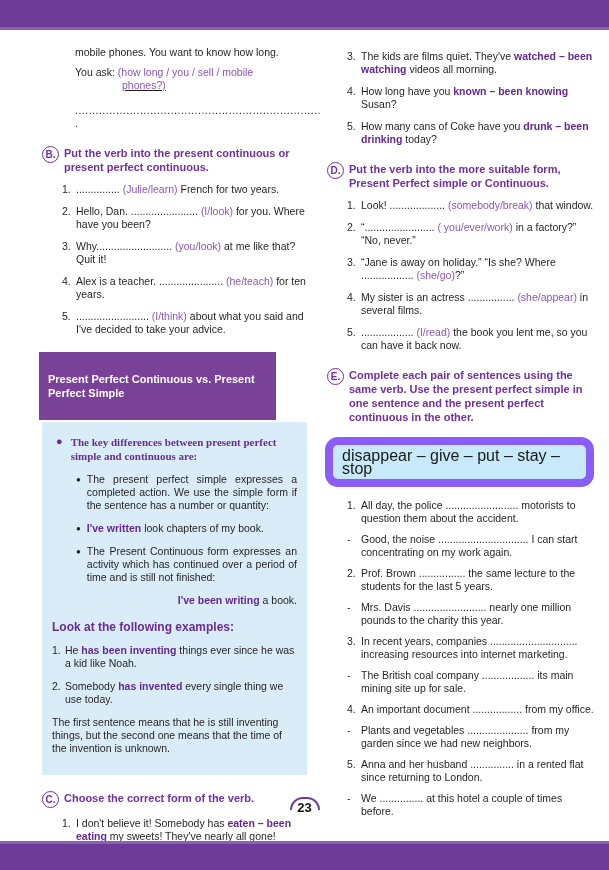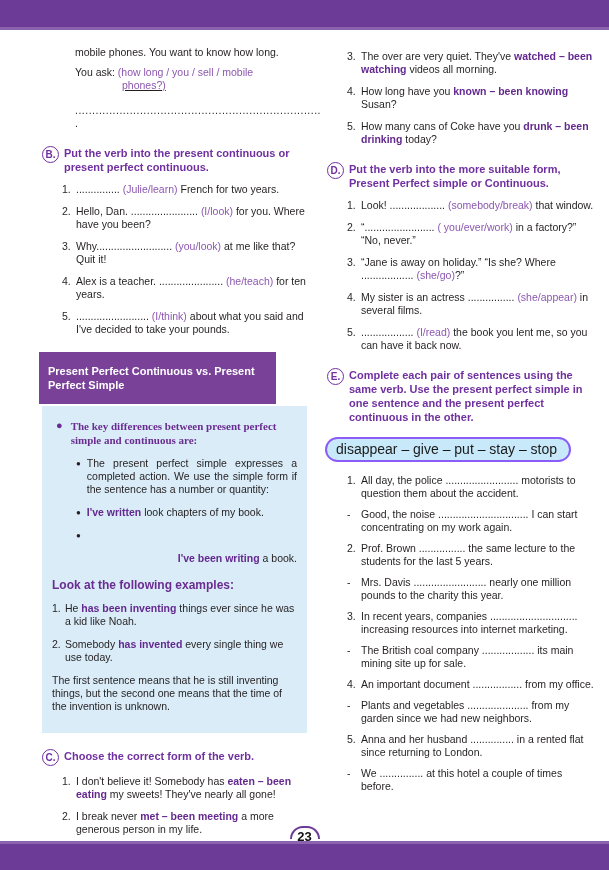--- a/index.html
+++ b/index.html
@@ -40,42 +40,42 @@
   .items { padding-left:20px; }
   .item { display:flex; margin-bottom:9px; }
   .item .num { flex:0 0 14px; }
   .item .body { flex:1; }
 
   .items-tight .item { margin-bottom:8px; }
 
   
   .info-wrap { margin-top:16px; }
   .banner { background:#7a4199; color:#ffffff; font-weight:bold; font-size:11px;
-    line-height:14px; padding:12px 9px; width:237px; margin-left:-3px; position:relative; z-index:1; }
+    line-height:14px; padding:20px 9px; width:237px; margin-left:-3px; position:relative; z-index:1; }
   .info-box { background:#d9ecf8; padding:13px 10px 10px; width:265px; margin-top:2px; }
   .blk { margin-bottom:10px; }
   .blk-bullet1 { display:flex; gap:8px; padding-left:4px; }
   .blk-bullet1 .dot { color:#6a2c91; font-size:11px; line-height:13px; }
   .blk-bullet1 .txt { font-size:11px; line-height:14px;font-family:Liberation Serif, serif; }
   .blk-bullet2 { display:flex; gap:6px; padding-left:24px; }
   .blk-bullet2 .dot { color:#231f20; font-size:8px; line-height:13px; }
   .blk-plain-indent { padding-left:34px;text-align:right; }
   .blk-heading { font-size:12px; line-height:14px; padding-top:3px; }
   .blk-numbered { display:flex; }
   .blk-numbered .num { flex:0 0 13px; }
   .blk .just { text-align:justify; }
   .blk .txt { flex:1; }
 
   
-  .pill { display:inline-block; border:2px solid #8b5cf6; border-radius:13px;
-    background:#c8e9fa; padding:4px 12px 4px 9px; font-size:14px; color:#1a1a1a;
+  .pill { display:inline-block; border:8px solid #8b5cf6; border-radius:13px;
+    background:#c8e9fa; padding:4px 12px 4px 9px; font-size:16px; color:#1a1a1a;
     margin:4px 0 12px -2px; }
 
   
-  .page-num-wrap { position:absolute; left:0; width:609px; bottom:16px; height:28px; text-align:center; }
+  .page-num-wrap { position:absolute; left:0; width:609px; bottom:45px; height:28px; text-align:center; }
   .page-arc { width:30px; height:13px; border:2.5px solid #6b3b97; border-bottom:none;
     border-radius:15px 15px 0 0; margin:0 auto -9px auto; }
   .page-num { font-weight:bold; font-size:13px; color:#111; position:relative; }
 </style>
 </head>
 <body>
 
 <div class="top-bar"></div>
 
 <div class="columns">
@@ -106,21 +106,21 @@
           <div class="item">
             <span class="num">3.</span>
             <span class="body"><span class="seg-n">Why.......................... </span><span class="seg-h">(you/look)</span><span class="seg-n"> at me like that? Quit it!</span></span>
           </div>
           <div class="item">
             <span class="num">4.</span>
             <span class="body"><span class="seg-n">Alex is a teacher. ...................... </span><span class="seg-h">(he/teach)</span><span class="seg-n"> for ten years.</span></span>
           </div>
           <div class="item">
             <span class="num">5.</span>
-            <span class="body"><span class="seg-n">......................... </span><span class="seg-h">(I/think)</span><span class="seg-n"> about what you said and I've decided to take your pounds.</span></span>
+            <span class="body"><span class="seg-n">......................... </span><span class="seg-h">(I/think)</span><span class="seg-n"> about what you said and I've decided to take your advice.</span></span>
           </div>
         </div>
     </div>
 
     <div class="info-wrap">
       <div class="banner">Present Perfect Continuous vs. Present Perfect Simple</div>
       <div class="info-box">
           <div class="blk blk-bullet1">
             <span class="dot">●</span>
             <span class="txt"><span class="seg-pb">The key differences between present perfect simple and continuous are:</span></span>
@@ -128,20 +128,21 @@
           <div class="blk blk-bullet2">
             <span class="dot">●</span>
             <span class="txt just"><span class="seg-n">The present perfect simple expresses a completed action. We use the simple form if the sentence has a number or quantity:</span></span>
           </div>
           <div class="blk blk-bullet2">
             <span class="dot">●</span>
             <span class="txt"><span class="seg-b">I've written</span><span class="seg-n"> look chapters of my book.</span></span>
           </div>
           <div class="blk blk-bullet2">
             <span class="dot">●</span>
+            <span class="txt just"><span class="seg-n">The Present Continuous form expresses an activity which has continued over a period of time and is still not finished:</span></span>
           </div>
           <div class="blk blk-plain-indent"><span class="txt"><span class="seg-b">I've been writing</span><span class="seg-n"> a book.</span></span></div>
           <div class="blk blk-heading"><span class="txt"><span class="seg-pb">Look at the following examples:</span></span></div>
           <div class="blk blk-numbered">
             <span class="num">1.</span>
             <span class="txt"><span class="seg-n">He </span><span class="seg-b">has been inventing</span><span class="seg-n"> things ever since he was a kid like Noah.</span></span>
           </div>
           <div class="blk blk-numbered">
             <span class="num">2.</span>
             <span class="txt"><span class="seg-n">Somebody </span><span class="seg-b">has invented</span><span class="seg-n"> every single thing we use today.</span></span>
@@ -167,21 +168,21 @@
         </div>
     </div>
 
   </div>
 
   <div class="col">
 
     <div class="items" style="margin-top:4px;">
         <div class="item">
           <span class="num">3.</span>
-          <span class="body"><span class="seg-n">The over are very quiet. They've </span><span class="seg-b">watched – been watching</span><span class="seg-n"> videos all morning.</span></span>
+          <span class="body"><span class="seg-n">The kids are films quiet. They've </span><span class="seg-b">watched – been watching</span><span class="seg-n"> videos all morning.</span></span>
         </div>
         <div class="item">
           <span class="num">4.</span>
           <span class="body"><span class="seg-n">How long have you </span><span class="seg-b">known – been knowing</span><span class="seg-n"> Susan?</span></span>
         </div>
         <div class="item">
           <span class="num">5.</span>
           <span class="body"><span class="seg-n">How many cans of Coke have you </span><span class="seg-b">drunk – been drinking</span><span class="seg-n"> today?</span></span>
         </div>
       </div>

